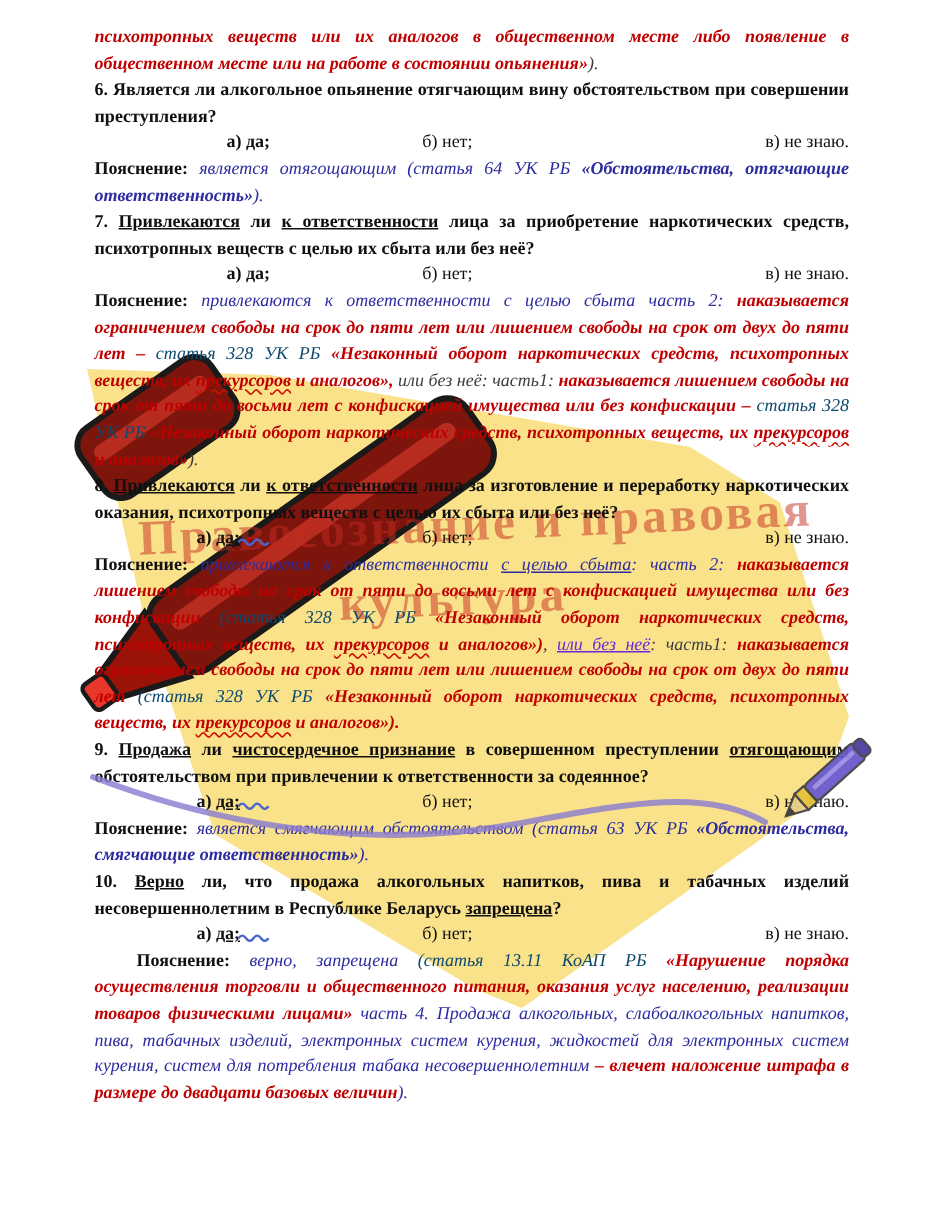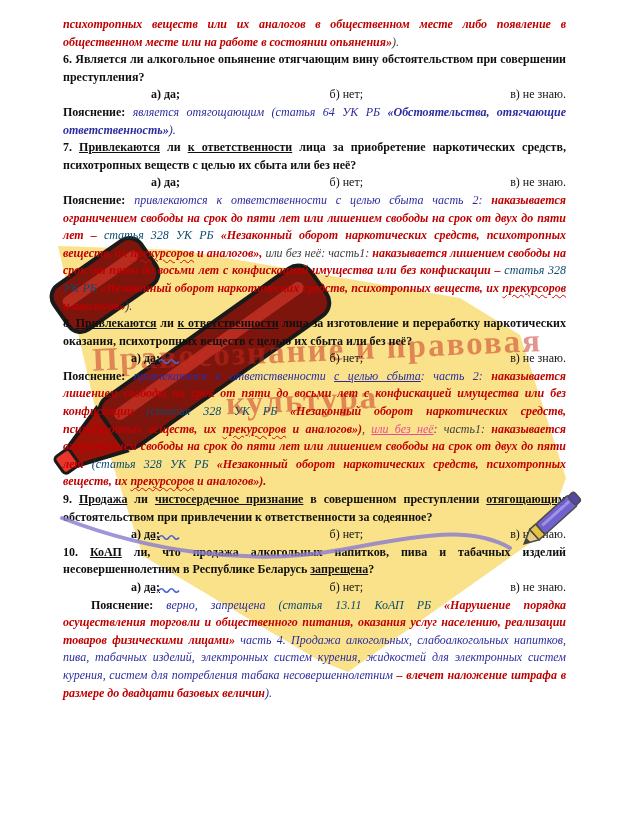--- a/index.html
+++ b/index.html
@@ -10,37 +10,37 @@
   }
   
   .page{
     position:absolute;left:63px;top:16px;width:503px;z-index:2;
     font-size:12px;line-height:17.6px;color:#101010;text-align:justify;
   }
   .page p{margin:0;padding:0;}
   .q-title{font-weight:bold;}
   .answers{display:flex;text-align:right;}
   .ans-a{width:117px;}
-  .ans-b{width:135px;margin-left:48px;}
+  .ans-b{width:135px;}
   .ans-c{flex:1;}
   .indent{text-indent:28px;}
   
   .seg.b   {font-weight:bold;}
   .seg.u   {text-decoration:underline;}
   .seg.bu  {font-weight:bold;text-decoration:underline;}
   .seg.lbl {font-weight:bold;color:#101010;}
   .seg.ib  {font-style:italic;color:#2c2ca0;}
   .seg.ibu {font-style:italic;color:#2c2ca0;text-decoration:underline;}
   .seg.bb  {font-style:italic;font-weight:bold;color:#2c2ca0;}
   .seg.br  {font-style:italic;font-weight:bold;color:#c00000;}
   .seg.ir  {font-style:italic;color:#0c4a6e;}
   .seg.brw {font-style:italic;font-weight:bold;color:#c00000;
             text-decoration:underline wavy #cc1100;text-decoration-thickness:1px;text-underline-offset:2px;}
   .seg.id  {font-style:italic;color:#3d3d3d;}
-  .seg.idu {font-style:italic;color:#ec4899;text-decoration:underline;}
+  .seg.idu {font-style:italic;color:#6d28d9;text-decoration:underline;}
   
   .sq{display:inline-block;vertical-align:-2px;margin-left:-2px;}
   
   .decor{position:absolute;left:0;top:0;z-index:1;pointer-events:none;}
   .overlay{position:absolute;left:0;top:0;z-index:3;pointer-events:none;}
   .stamp{
     position:absolute;z-index:1;pointer-events:none;
     font-family:"Liberation Serif", serif;font-weight:bold;font-style:normal;
     color:rgba(198,42,30,0.5);font-size:33px;letter-spacing:2px;white-space:nowrap;
     transform:rotate(-2.5deg);
@@ -108,24 +108,25 @@
 
   <div>
     <p class="q-title"><span class="seg">9. </span><span class="seg u">Продажа</span><span class="seg"> ли </span><span class="seg u">чистосердечное признание</span><span class="seg"> в совершенном преступлении </span><span class="seg u">отягощающим</span><span class="seg"> обстоятельством при привлечении к ответственности за содеянное?</span></p>
     <div class="answers">
       <span class="ans-a"><span><span class="seg b">а) </span><span class="seg bu">да;</span></span><svg class="sq" width="22" height="7" viewBox="0 0 22 7">
             <path d="M1 4.5 Q3.5 1 6 4.5 T11 4.5 T16 4.5 T21 4.5" fill="none" stroke="#4a66cc" stroke-width="1.6"></path>
           </svg></span>
       <span class="ans-b"><span class="seg">б) нет;</span></span>
       <span class="ans-c"><span class="seg">в) не знаю.</span></span>
     </div>
+    <p><span class="seg lbl">Пояснение: </span><span class="seg ib">является смягчающим обстоятельством (статья 63 УК РБ </span><span class="seg bb">«Обстоятельства, смягчающие ответственность»</span><span class="seg ib">).</span></p>
   </div>
 
   <div>
-    <p class="q-title"><span class="seg">10. </span><span class="seg u">КоАП</span><span class="seg"> ли, что продажа алкогольных напитков, пива и табачных изделий несовершеннолетним в Республике Беларусь </span><span class="seg u">запрещена</span><span class="seg">?</span></p>
+    <p class="q-title"><span class="seg">10. </span><span class="seg u">Верно</span><span class="seg"> ли, что продажа алкогольных напитков, пива и табачных изделий несовершеннолетним в Республике Беларусь </span><span class="seg u">запрещена</span><span class="seg">?</span></p>
     <div class="answers">
       <span class="ans-a"><span><span class="seg b">а) </span><span class="seg bu">да;</span></span><svg class="sq" width="22" height="7" viewBox="0 0 22 7">
             <path d="M1 4.5 Q3.5 1 6 4.5 T11 4.5 T16 4.5 T21 4.5" fill="none" stroke="#4a66cc" stroke-width="1.6"></path>
           </svg></span>
       <span class="ans-b"><span class="seg">б) нет;</span></span>
       <span class="ans-c"><span class="seg">в) не знаю.</span></span>
     </div>
     <p class="indent"><span class="seg lbl">Пояснение: </span><span class="seg ib">верно, запрещена </span><span class="seg ir">(статья 13.11 КоАП РБ </span><span class="seg br">«Нарушение порядка осуществления торговли и общественного питания, оказания услуг населению, реализации товаров физическими лицами»</span><span class="seg ib"> часть 4. Продажа алкогольных, слабоалкогольных напитков, пива, табачных изделий, электронных систем курения, жидкостей для электронных систем курения, систем для потребления табака несовершеннолетним </span><span class="seg br">– влечет наложение штрафа в размере до двадцати базовых величин</span><span class="seg ib">).</span></p>
   </div>
 

